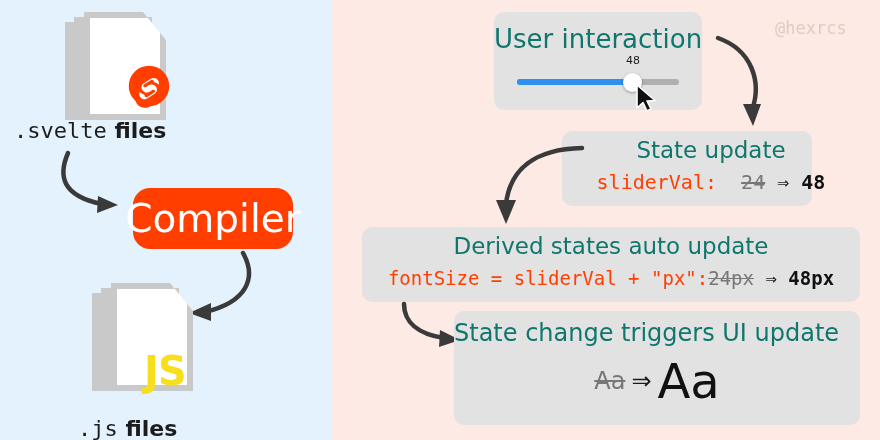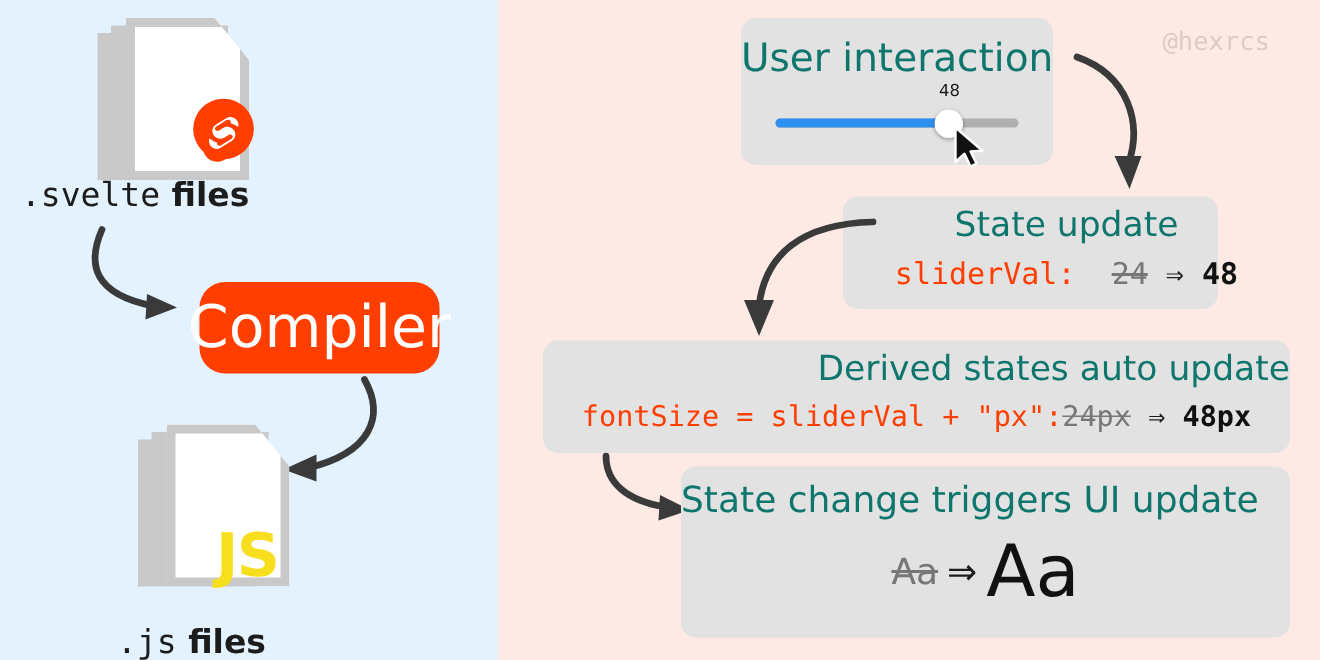--- a/index.html
+++ b/index.html
@@ -57,21 +57,21 @@
       background:#fff;box-shadow:0 1px 3px rgba(0,0,0,.35);}
   #slider-value{position:absolute;left:98px;top:-20px;width:36px;text-align:center;
       font-family:"DejaVu Sans",sans-serif;font-size:11px;color:#1c1c1c;}
   #cursor-pointer{position:absolute;left:118px;top:10px;width:22px;height:28px;}
 
   #box-state{left:562px;top:131px;width:250px;height:75px;}
   #state-title{position:absolute;left:0;top:6px;width:298px;font-size:23px;}
   #state-code{position:absolute;left:0;top:39px;width:298px;text-align:center;font-size:20px;}
 
   #box-derived{left:362px;top:227px;width:498px;height:75px;}
-  #derived-title{position:absolute;left:0;top:6px;width:498px;font-size:23px;text-align:right;}
+  #derived-title{position:absolute;left:0;top:6px;width:498px;font-size:23px;}
   #derived-code{position:absolute;left:0;top:40px;width:498px;text-align:center;font-size:19px;}
 
   #box-ui{left:454px;top:311px;width:406px;height:114px;}
   #ui-title{position:absolute;left:0;top:8px;width:354px;font-size:24px;}
   #ui-demo{position:absolute;left:0;top:46px;width:406px;text-align:center;
       font-family:"DejaVu Sans",sans-serif;line-height:1;}
   #ui-old{color:#777;text-decoration:line-through;font-size:24px;vertical-align:middle;}
   #ui-arrow{color:#1c1c1c;font-size:24px;vertical-align:middle;padding:0 6px;}
   #ui-new{color:#111;font-size:48px;vertical-align:middle;}
 

